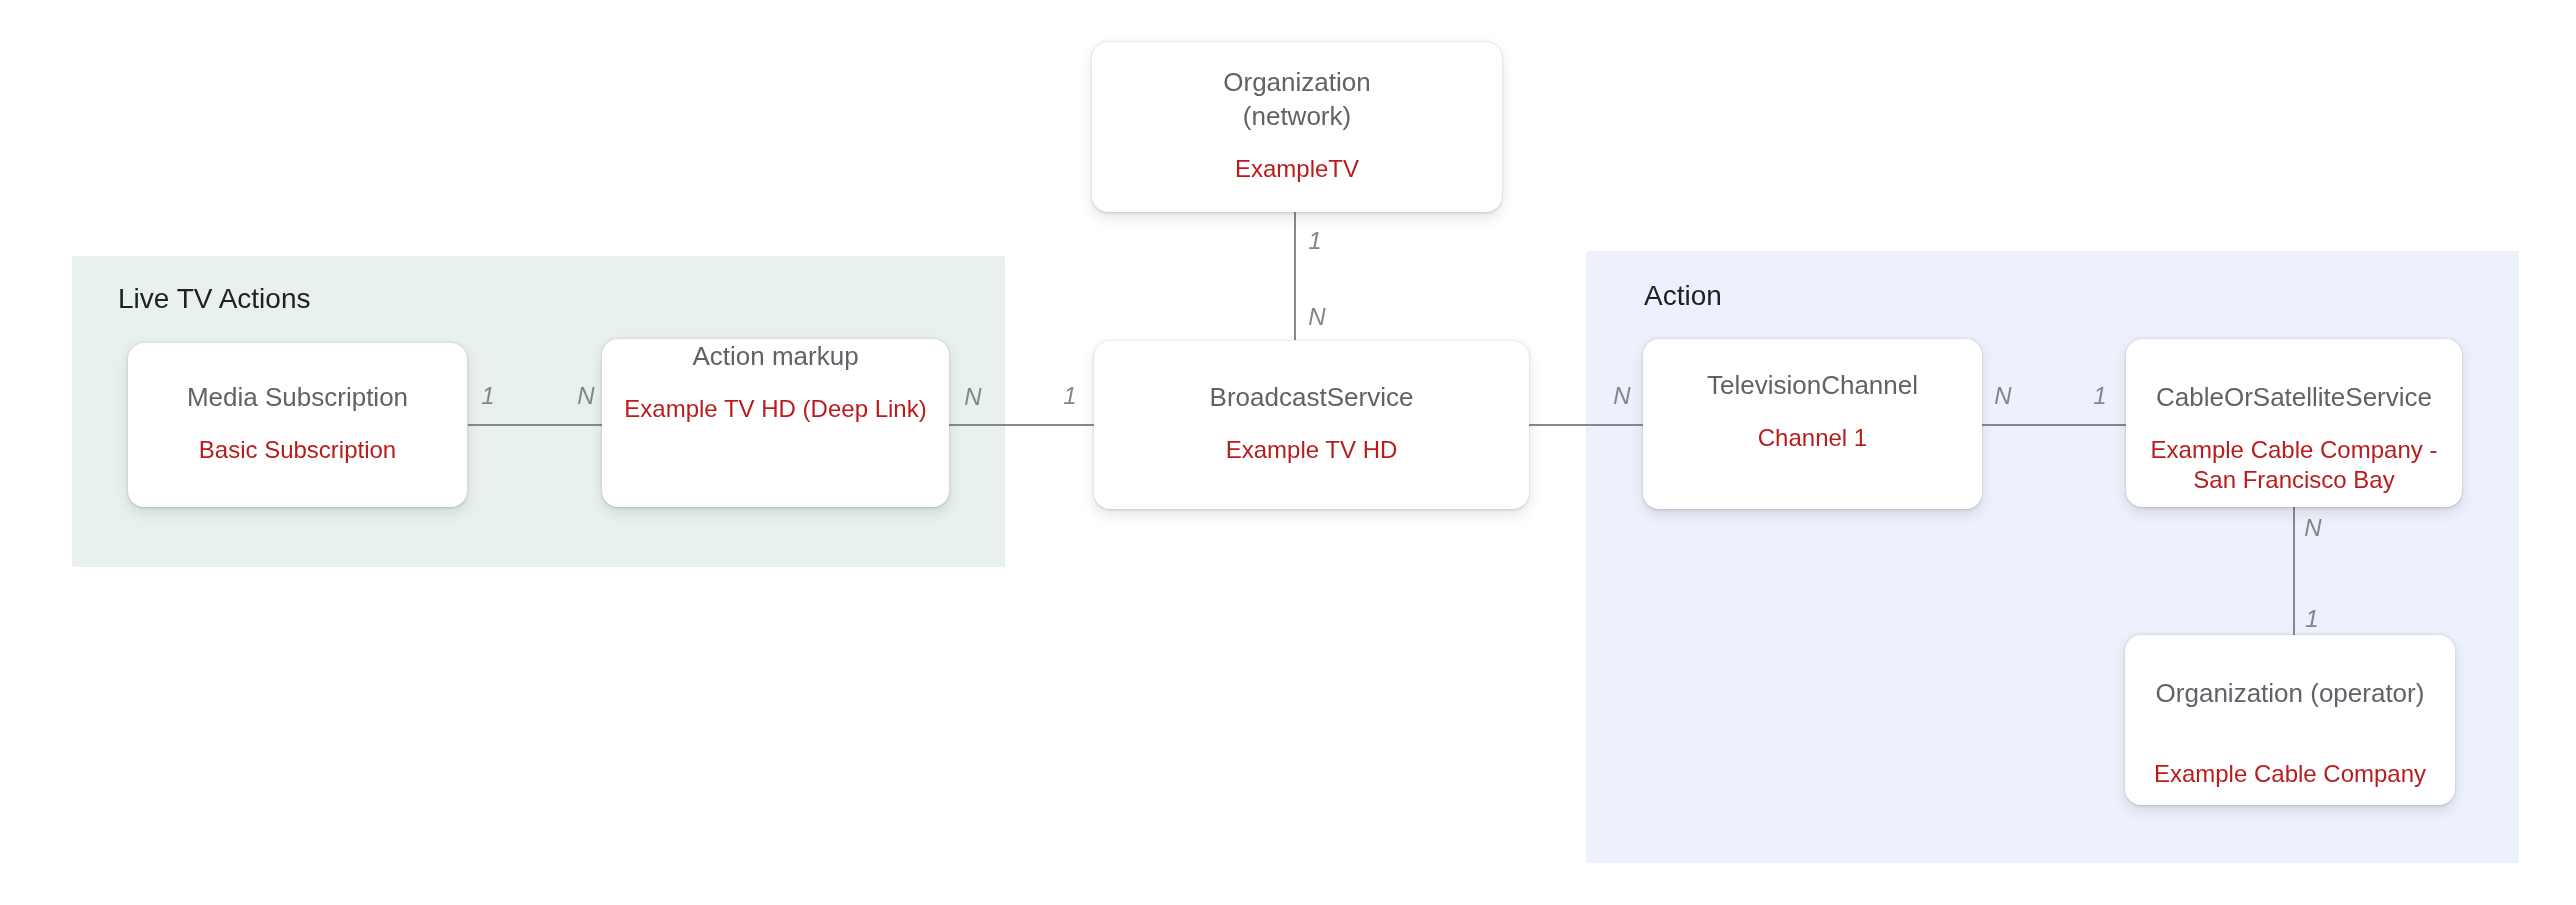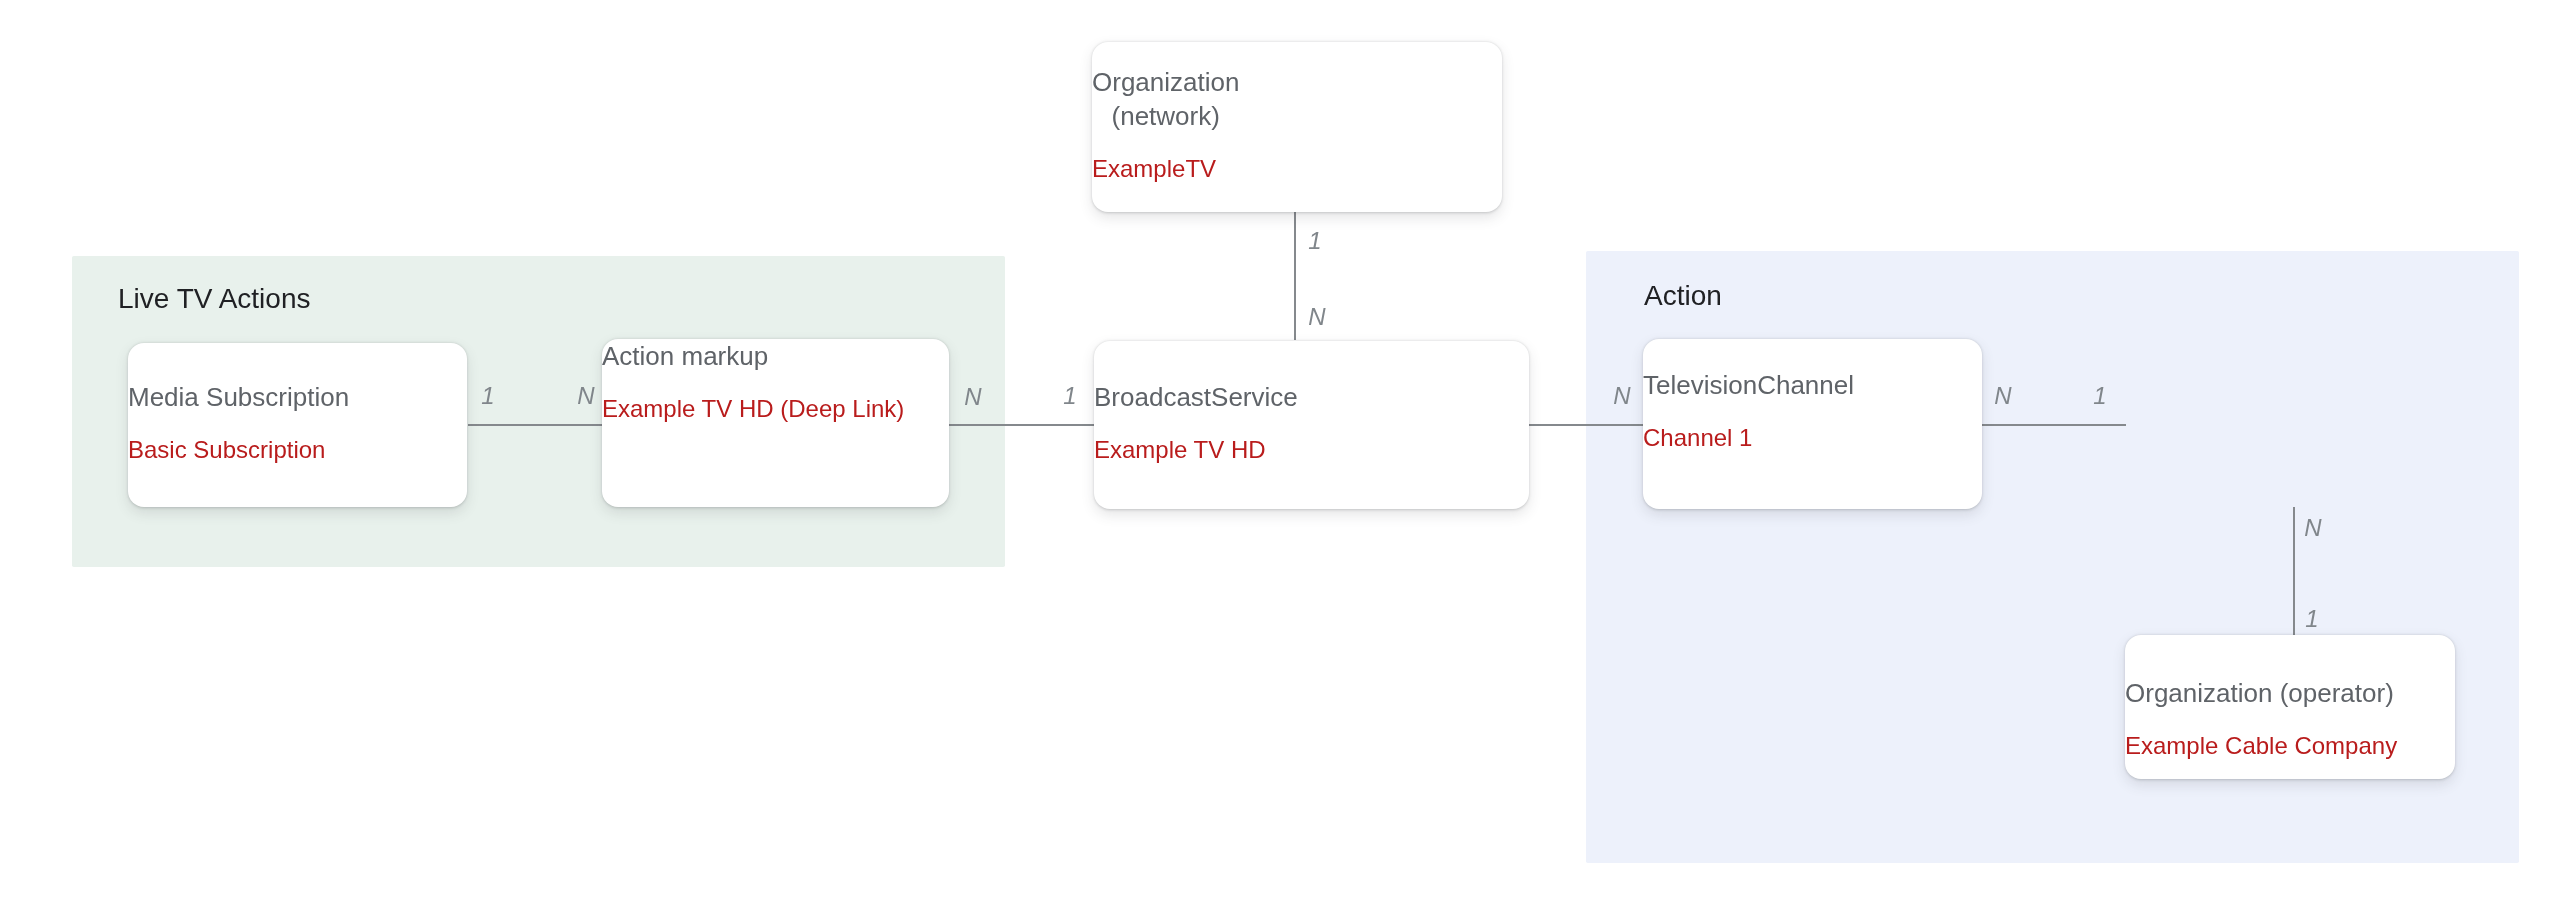--- a/index.html
+++ b/index.html
@@ -27,21 +27,21 @@
   #group-lineups .group-title { left: 58px; top: 24px; }
 
   
   .node {
     position: absolute;
     background: #ffffff;
     border-radius: 16px;
     box-shadow: 0 0.9px 2.7px rgba(60,64,67,0.22), 0 5.3px 12.4px rgba(60,64,67,0.13);
     display: flex;
     flex-direction: column;
-    align-items: flex-start;
+    align-items: center;
     box-sizing: border-box;
     text-align: center;
   }
   .node-title {
     font-size: 26px;
     line-height: 34px;
     color: #5f6368;
     white-space: pre-line;
   }
   .node-subtitle {
@@ -50,21 +50,21 @@
     color: #b91c1c;
     margin-top: 21px;
     max-width: 100%;
   }
   #node-org-network        { left: 1092px; top: 42px;  width: 410px; height: 170px; padding-top: 23px; }
   #node-media-subscription { left: 128px;  top: 343px; width: 339px; height: 164px; padding-top: 37px; }
   #node-action-markup      { left: 602px;  top: 339px; width: 347px; height: 168px; }
   #node-broadcast-service  { left: 1094px; top: 341px; width: 435px; height: 168px; padding-top: 39px; }
   #node-television-channel { left: 1643px; top: 339px; width: 339px; height: 170px; padding-top: 29px; }
   #node-cable-satellite    { left: 2126px; top: 339px; width: 336px; height: 168px; padding-top: 41px; padding-left: 19.5px; padding-right: 19.5px; }
-  #node-org-operator       { left: 2125px; top: 635px; width: 330px; height: 144px; padding-top: 41px; }
+  #node-org-operator       { left: 2125px; top: 635px; width: 330px; height: 170px; padding-top: 41px; gap: 28px; }
   #node-cable-satellite .node-title,
   #node-org-operator .node-title { white-space: nowrap; }
 
   
   .edge-line { position: absolute; background: #85898d; }
   #line-network-broadcast { left: 1294px; top: 212px; width: 1.8px;  height: 128px; }
   #line-mediasub-action   { left: 468px;  top: 424px; width: 134px; height: 1.8px; }
   #line-action-broadcast  { left: 949px; top: 424px; width: 145px; height: 1.8px; }
   #line-broadcast-channel { left: 1501px; top: 424px; width: 142px; height: 1.8px; }
   #line-channel-cable     { left: 1982px; top: 424px; width: 144px; height: 1.8px; }
@@ -143,20 +143,24 @@
   <div class="node" id="node-broadcast-service">
     <div class="node-title">BroadcastService</div>
     <div class="node-subtitle">Example TV HD</div>
   </div>
 
   <div class="node" id="node-television-channel">
     <div class="node-title">TelevisionChannel</div>
     <div class="node-subtitle">Channel 1</div>
   </div>
 
+  <div class="node" id="node-cable-satellite">
+    <div class="node-title">CableOrSatelliteService</div>
+    <div class="node-subtitle">Example Cable Company - San Francisco Bay</div>
+  </div>
 
   <div class="node" id="node-org-operator">
     <div class="node-title">Organization (operator)</div>
     <div class="node-subtitle">Example Cable Company</div>
   </div>
 
 </div>
 
 
 </body></html>

